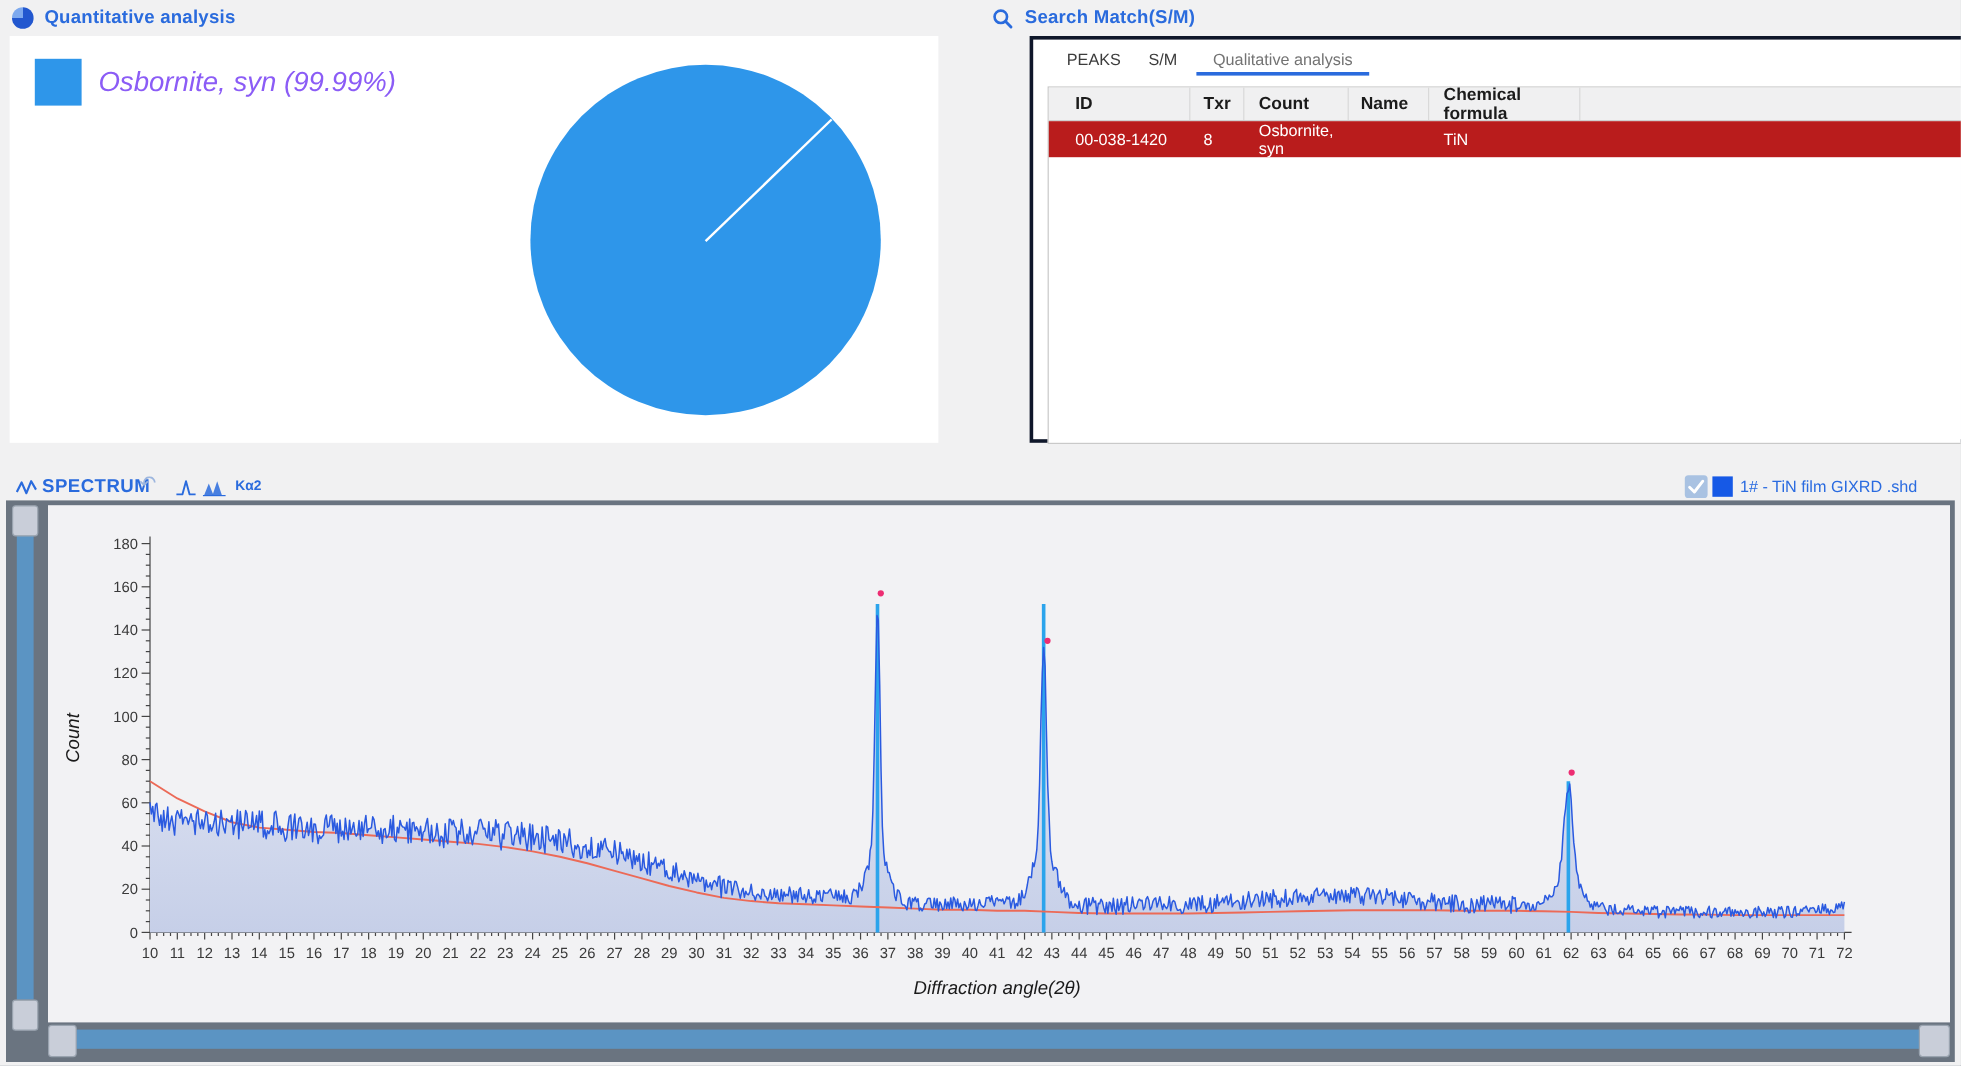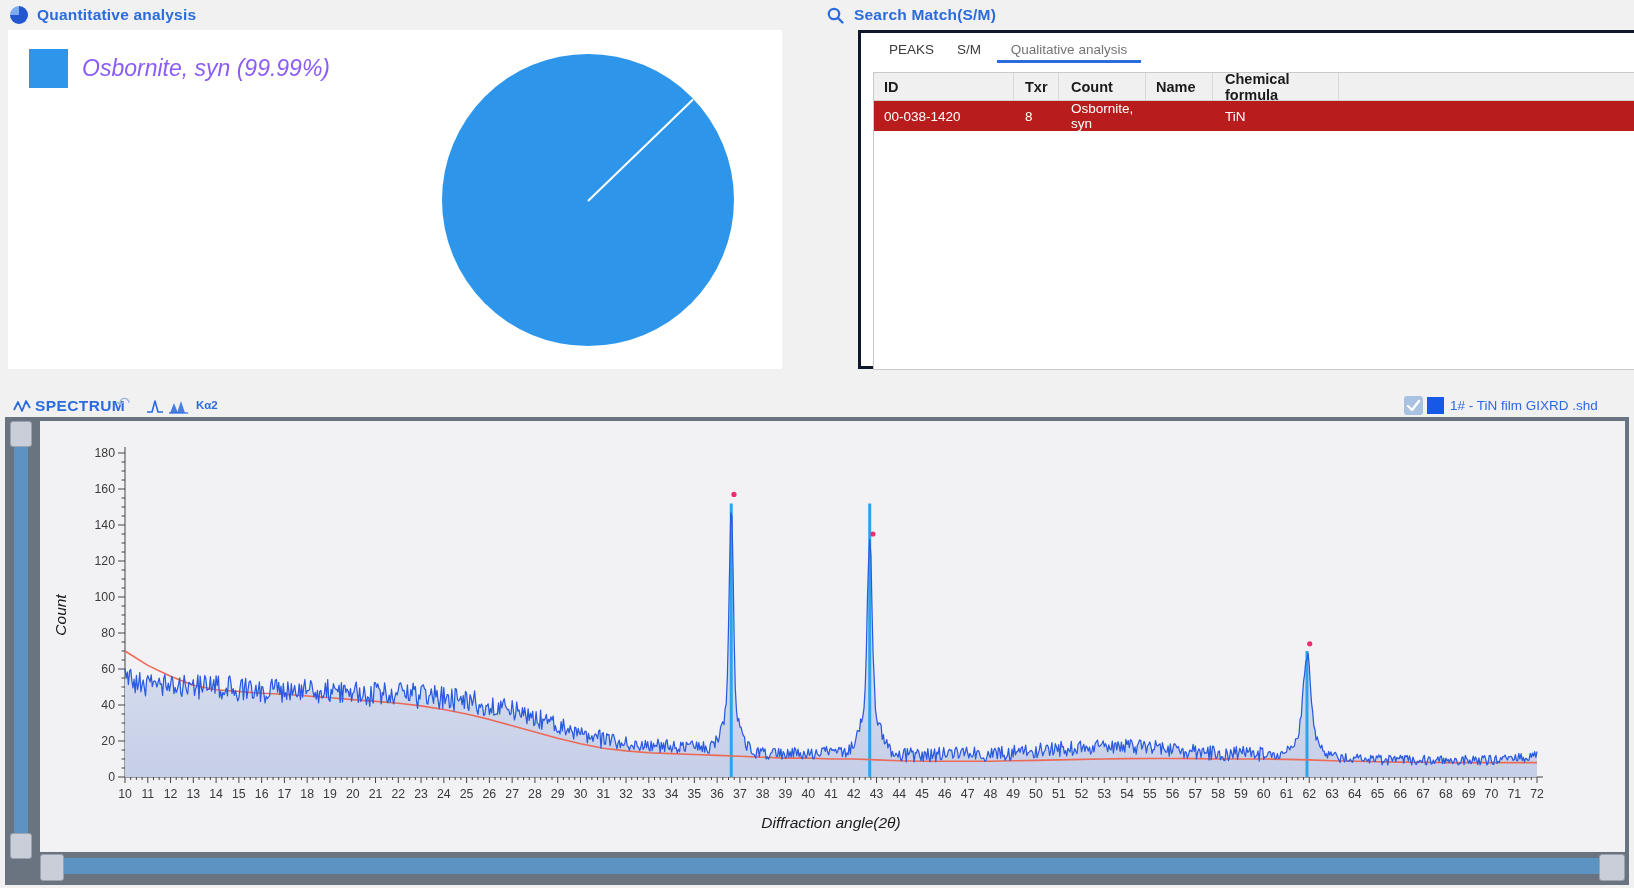--- a/index.html
+++ b/index.html
@@ -31,21 +31,21 @@
   #tab-sm { left:96px; }
   #tab-qual { left:136px; width:144px; text-align:center; color:#737373;
     border-bottom:3px solid #2a6bdd; }
   .sm-table { position:absolute; left:12px; top:39px; width:806px; height:298px;
     border:1px solid #c9c9c9; background:#fff; }
   .t-head { display:flex; height:28px; background:#f0f0f1; border-bottom:1px solid #cfcfcf;
     font-weight:bold; font-size:14.5px; color:#1b1b1b; }
   .t-head .cell { border-right:1px solid #d9d9d9; display:flex; align-items:center; }
   .t-row { display:flex; height:30px; background:#b91c1c; color:#fff; font-size:13.5px; }
   .t-row .cell { display:flex; align-items:center; }
-  .c-id{width:140px; padding-left:10px;} .c-txr{width:45px; padding-left:11px;}
+  .c-id{width:118px; padding-left:22px;} .c-txr{width:45px; padding-left:11px;}
   .c-phase{width:87px; padding-left:12px;} .c-name{width:67px; padding-left:10px;}
   .c-formula{width:126px; padding-left:12px;} .c-fill{flex:1; border-right:none !important;}
   .table-scrollbar { position:absolute; right:0; top:0; width:5px; height:296px; background:#f1f1f1; }
   .table-scrollbar .thumb { position:absolute; top:0; left:0; width:5px; height:72px; background:#bdbdbd; }
 
   
   .spec-title { position:absolute; left:35px; top:395px; height:22px; line-height:22px;
     color:#2a6bdd; font-weight:bold; font-size:15.5px; letter-spacing:.4px; }
   .spec-ic { position:absolute; top:398px; }
   #wave-ic { left:13px; }

